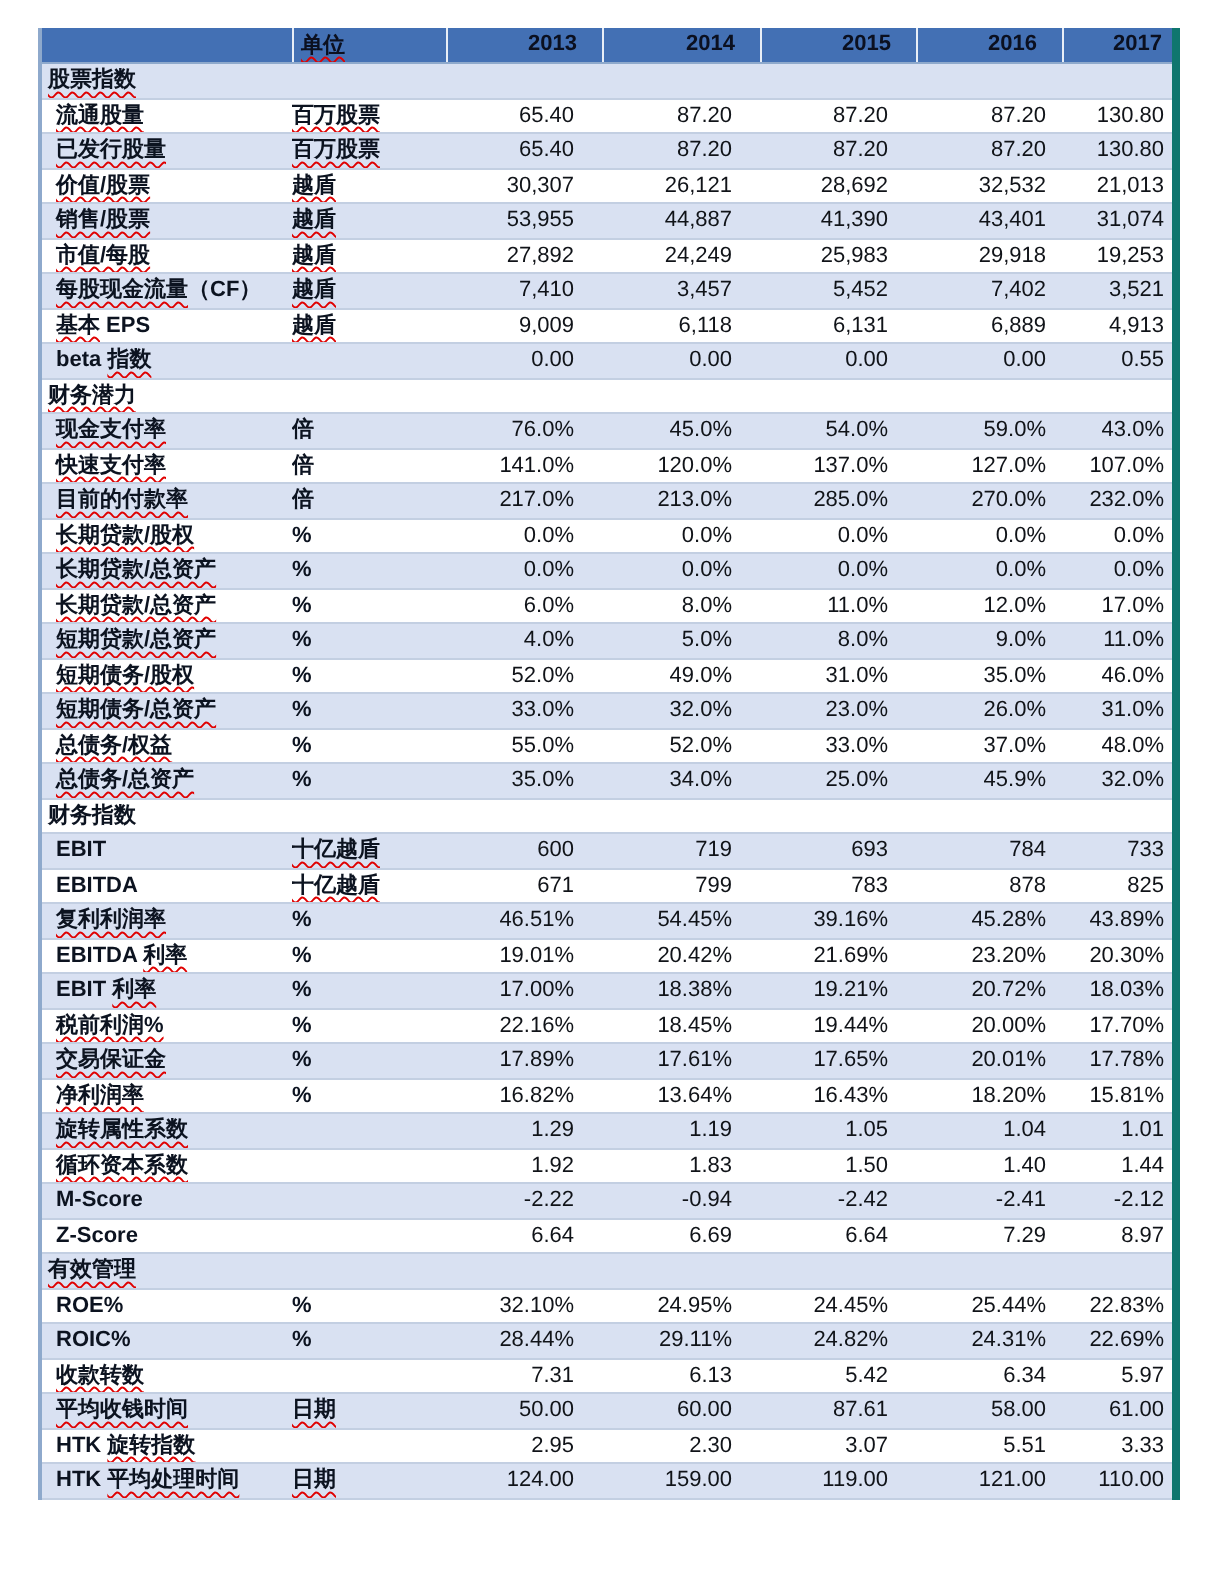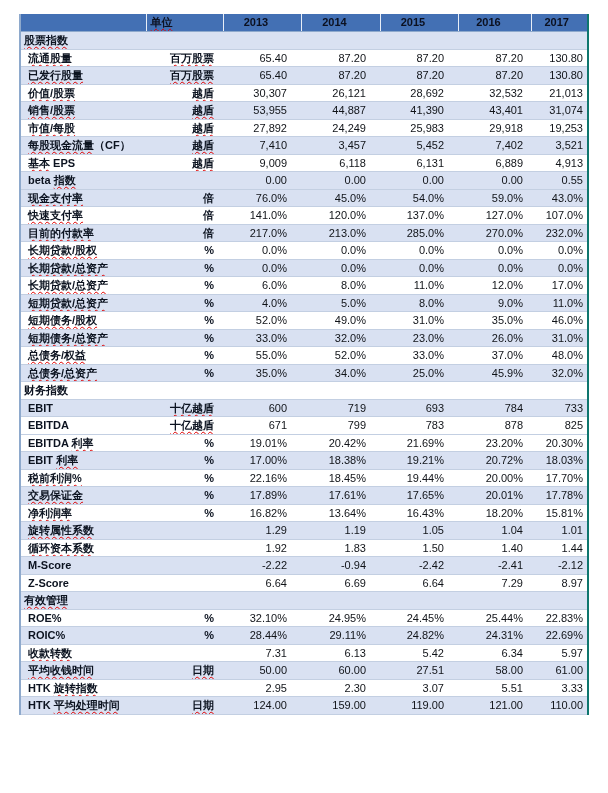--- a/index.html
+++ b/index.html
@@ -5,42 +5,42 @@
   html,body{margin:0;padding:0;background:#ffffff;}
   body{
     width:608px;height:793px;position:relative;overflow:hidden;
     font-family:"Liberation Sans","DejaVu Sans",sans-serif;
     -webkit-font-smoothing:antialiased;
   }
   .table-wrap{position:absolute;left:19px;top:14px;}
   table{
     border-collapse:collapse;table-layout:fixed;width:568px;
     font-size:11px;color:#14181f;
-    border-left:2px solid #8ea9cc;border-right:2px solid #0f766e;
+    border-left:2px solid #8ea9cc;border-right:4px solid #0f766e;
     border-bottom:1px solid #8ea9cc;
   }
   thead th{
     background:#4370b4;color:#0b1020;font-weight:bold;
-    height:16px;padding:0 12px 1px 0;
+    height:16px;padding:0 12px 1px 0;text-align:right;
     border-right:1px solid #e8eef7;border-bottom:1px solid #8ea9cc;
     font-size:11px;white-space:nowrap;overflow:hidden;
   }
   thead th.lbl{text-align:left;padding:0 0 1px 3px;}
   thead th.unit{text-align:left;padding:0 0 1px 4px;}
   thead th:last-child{border-right:none;padding-right:5px;margin-top:30px;}
   td{
     height:16.5px;padding:0;line-height:16.5px;
     border-bottom:1px solid #c3cfe2;
     white-space:nowrap;overflow:hidden;vertical-align:middle;
   }
   tr.light td{background:#d9e1f2;}
   tr.white td{background:#ffffff;}
   td.lbl{font-weight:bold;color:#0c1320;padding-left:7px;}
   td.sec{font-weight:bold;color:#0c1320;padding-left:3px;}
-  td.unit{font-weight:bold;text-align:right;padding-right:9px;color:#0c1320;}
+  td.unit{font-weight:bold;text-align:left;padding-right:9px;color:#0c1320;}
   td.val{text-align:right;padding-right:14px;color:#101318;}
   td.val.c4{padding-right:8px;}
   td.val.c5{padding-right:4px;}
   .sq{
     text-decoration-line:underline;
     text-decoration-style:wavy;
     text-decoration-color:#e00000;
     text-decoration-thickness:1px;
     text-underline-offset:2px;
   }
@@ -139,20 +139,23 @@
         </tr>
         <tr class="light">
           <td class="lbl"><span>beta </span><span class="sq">指数</span></td>
           <td class="unit"></td>
           <td class="val c1">0.00</td>
           <td class="val c2">0.00</td>
           <td class="val c3">0.00</td>
           <td class="val c4">0.00</td>
           <td class="val c5">0.55</td>
         </tr>
+        <tr class="white">
+          <td class="sec" colspan="7"><span class="sq">财务潜力</span></td>
+        </tr>
         <tr class="light">
           <td class="lbl"><span class="sq">现金支付率</span></td>
           <td class="unit"><span>倍</span></td>
           <td class="val c1">76.0%</td>
           <td class="val c2">45.0%</td>
           <td class="val c3">54.0%</td>
           <td class="val c4">59.0%</td>
           <td class="val c5">43.0%</td>
         </tr>
         <tr class="white">
@@ -259,20 +262,29 @@
         </tr>
         <tr class="white">
           <td class="lbl"><span>EBITDA</span></td>
           <td class="unit"><span class="sq">十亿越盾</span></td>
           <td class="val c1">671</td>
           <td class="val c2">799</td>
           <td class="val c3">783</td>
           <td class="val c4">878</td>
           <td class="val c5">825</td>
         </tr>
+        <tr class="light">
+          <td class="lbl"><span class="sq">复利利润率</span></td>
+          <td class="unit"><span>%</span></td>
+          <td class="val c1">46.51%</td>
+          <td class="val c2">54.45%</td>
+          <td class="val c3">39.16%</td>
+          <td class="val c4">45.28%</td>
+          <td class="val c5">43.89%</td>
+        </tr>
         <tr class="white">
           <td class="lbl"><span>EBITDA </span><span class="sq">利率</span></td>
           <td class="unit"><span>%</span></td>
           <td class="val c1">19.01%</td>
           <td class="val c2">20.42%</td>
           <td class="val c3">21.69%</td>
           <td class="val c4">23.20%</td>
           <td class="val c5">20.30%</td>
         </tr>
         <tr class="light">
@@ -375,21 +387,21 @@
           <td class="val c2">6.13</td>
           <td class="val c3">5.42</td>
           <td class="val c4">6.34</td>
           <td class="val c5">5.97</td>
         </tr>
         <tr class="light">
           <td class="lbl"><span class="sq">平均收钱时间</span></td>
           <td class="unit"><span class="sq">日期</span></td>
           <td class="val c1">50.00</td>
           <td class="val c2">60.00</td>
-          <td class="val c3">27.51</td>
+          <td class="val c3">87.61</td>
           <td class="val c4">58.00</td>
           <td class="val c5">61.00</td>
         </tr>
         <tr class="white">
           <td class="lbl"><span>HTK </span><span class="sq">旋转指数</span></td>
           <td class="unit"></td>
           <td class="val c1">2.95</td>
           <td class="val c2">2.30</td>
           <td class="val c3">3.07</td>
           <td class="val c4">5.51</td>

